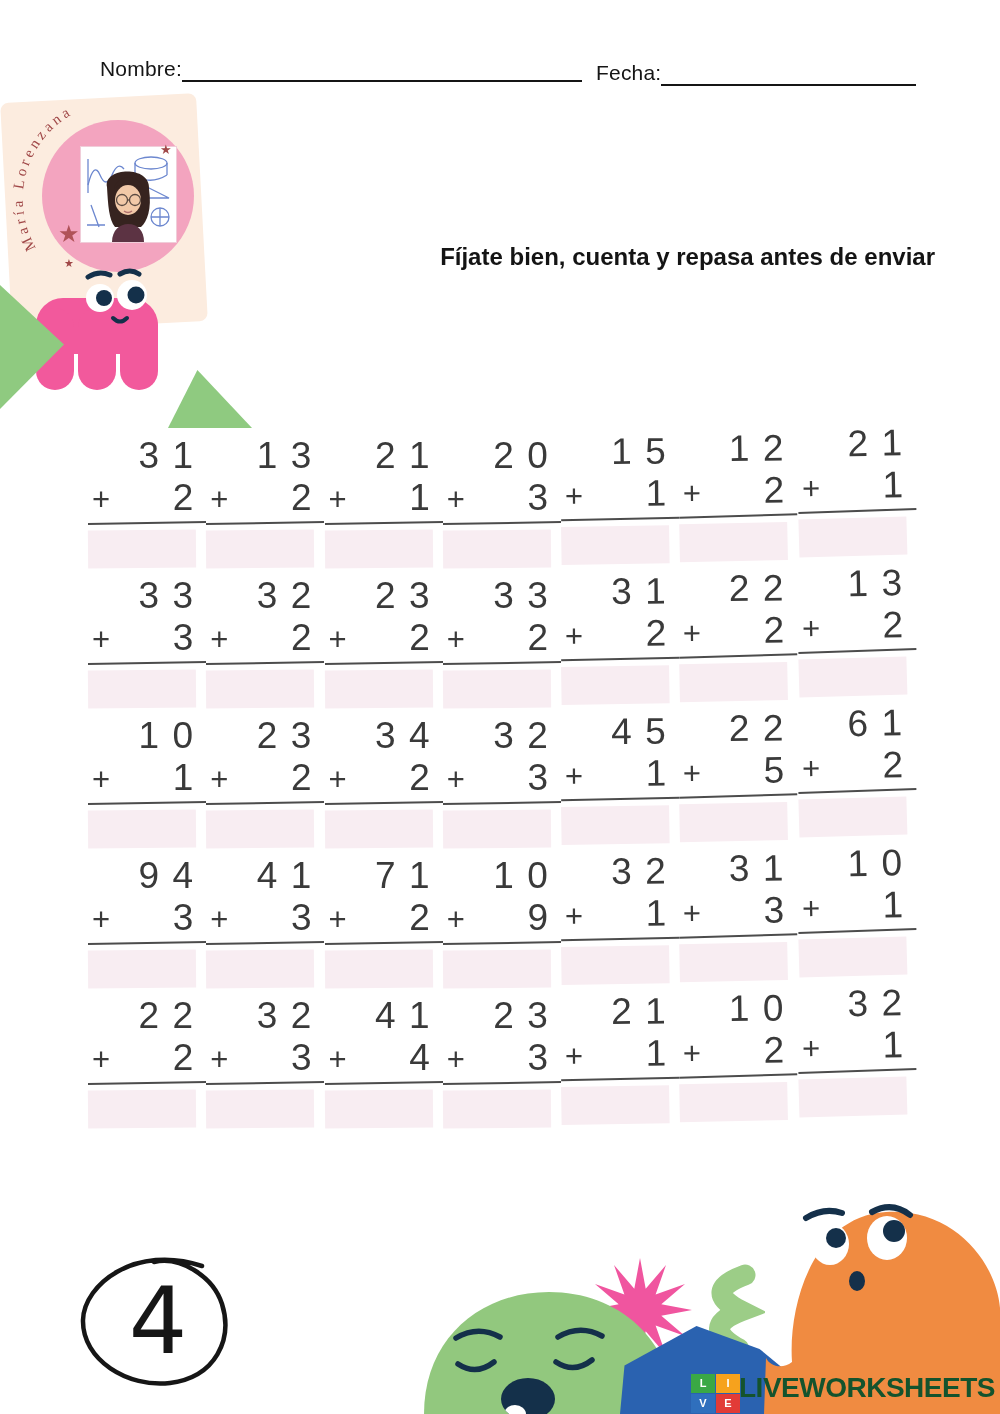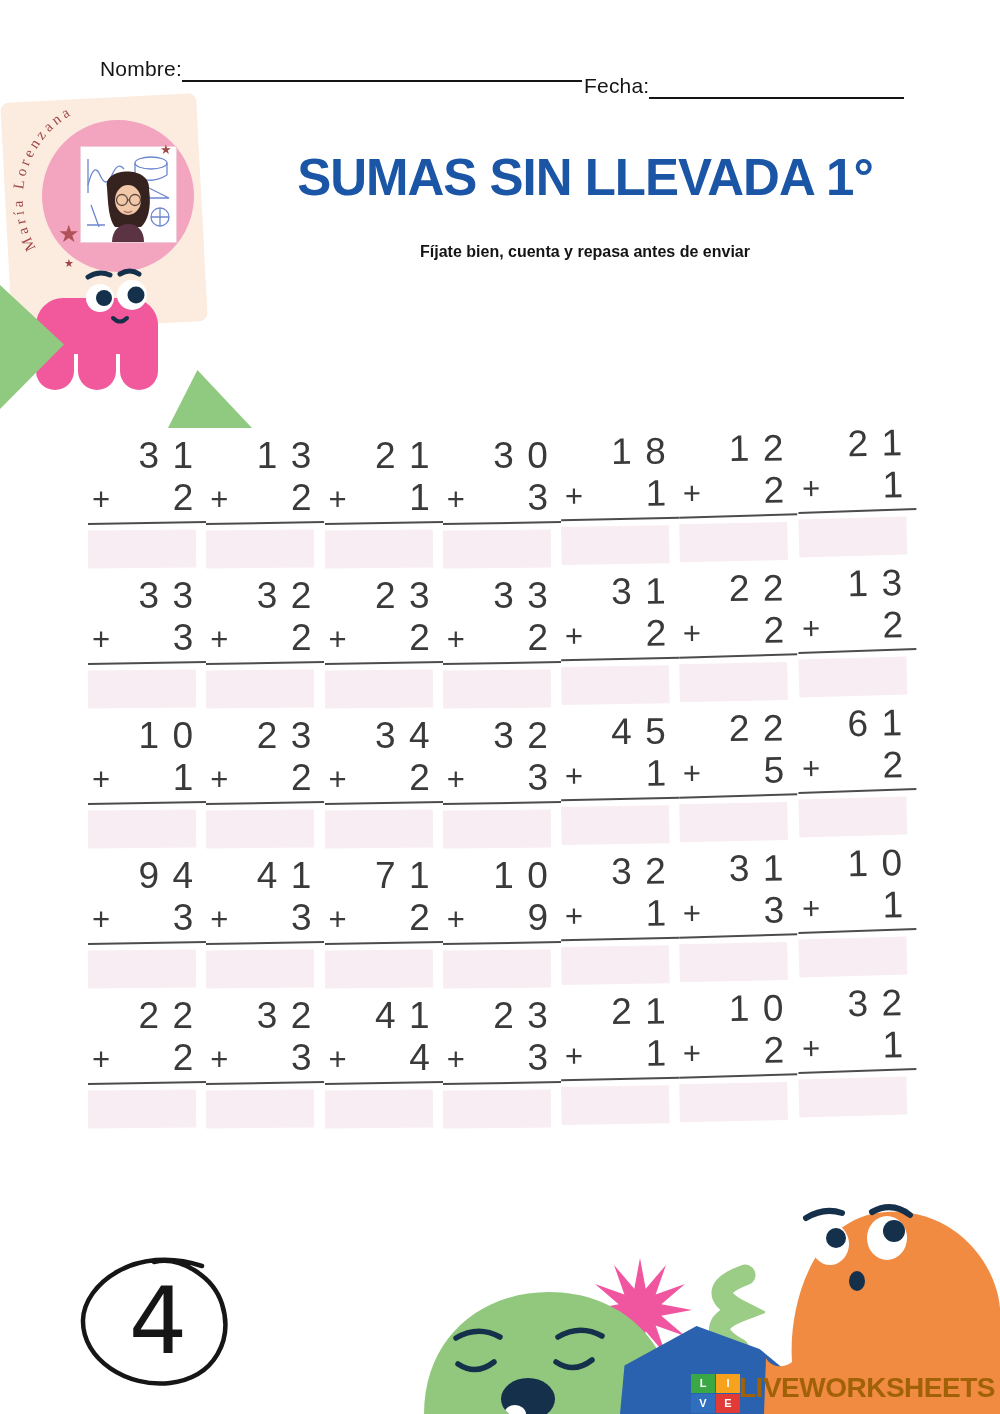--- a/index.html
+++ b/index.html
@@ -4,37 +4,37 @@
 <style>
   html,body{margin:0;padding:0;}
   body{background:#e8e8e8;font-family:"Liberation Sans",sans-serif;}
   .page{position:relative;width:1000px;height:1414px;margin:0 auto;background:#ffffff;overflow:hidden;}
 
   
   .write-row{position:absolute;display:flex;align-items:center;height:30px;}
   .write-row .lbl{font-size:21px;color:#151515;letter-spacing:.2px;padding-bottom:1px;}
   .write-row .line{flex:1;border-bottom:2px solid #151515;height:24px;}
   #name-row{left:100px;top:54px;width:482px;}
-  #date-row{left:584px;top:58px;width:320px;margin-top:13px;}
+  #date-row{left:596px;top:58px;width:320px;}
 
   
   .cream-rect{position:absolute;left:6px;top:98px;width:196px;height:228px;background:#fcecdf;border-radius:8px;transform:rotate(-3deg);}
   .brand-circle{position:absolute;left:42px;top:120px;width:152px;height:152px;border-radius:50%;background:#f3a4bf;}
   .curved-name{position:absolute;left:8px;top:86px;width:224px;height:224px;}
   .avatar-frame{position:absolute;left:80px;top:146px;width:95px;height:95px;background:#ffffff;border:1px solid #f0cdd9;}
   .deco-star{position:absolute;color:#a04848;line-height:1;}
   .blob-pink{position:absolute;left:28px;top:268px;width:135px;height:128px;}
   .green-tri{position:absolute;left:0;top:285px;width:64px;height:124px;background:#8fca80;clip-path:polygon(0 0,100% 48%,0 100%);}
   .green-tri-2{position:absolute;left:168px;top:370px;width:84px;height:58px;background:#8fca80;clip-path:polygon(35% 0,100% 100%,0 100%);}
 
   
   .ws-title{position:absolute;left:235px;top:148px;width:700px;text-align:center;
     font-size:51px;font-weight:800;letter-spacing:-1px;color:#1b55a5;}
-  .ws-subtitle{position:absolute;left:235px;top:240px;width:700px;text-align:center;
-    font-size:16px;font-weight:700;color:#141414;line-height:1.45;}
+  .ws-subtitle{position:absolute;left:235px;top:240px;width:700px;text-align:right;
+    font-size:24px;font-weight:700;color:#141414;line-height:1.45;}
 
   
   .problems-grid{position:absolute;left:88px;top:436px;width:828px;
     display:grid;grid-template-columns:repeat(7,1fr);row-gap:8px;column-gap:0;}
   .problem{color:#333;}
   .num{font-size:37px;text-align:right;color:#3a3a3a;}
   .num.top{line-height:40px;letter-spacing:.36em;padding-right:0;}
   .brow{display:flex;justify-content:space-between;align-items:flex-end;height:42px;}
   .brow .plus{font-size:31px;color:#3a3a3a;padding-left:4px;line-height:36px;}
   .brow .num{padding-right:13px;line-height:40px;}
@@ -51,21 +51,21 @@
   .squiggle{position:absolute;left:683px;top:1263px;width:82px;height:100px;}
   .blob-green{position:absolute;left:420px;top:1285px;width:258px;height:129px;}
   .house{position:absolute;left:620px;top:1326px;width:225px;height:88px;background:#2a62b0;
     clip-path:polygon(0 100%,2% 45%,34% 0,62% 26%,97% 100%);}
   .blob-orange{position:absolute;left:758px;top:1200px;width:242px;height:214px;}
 
   
   .lw-logo{position:absolute;left:691px;top:1374px;display:grid;grid-template-columns:24px 24px;grid-template-rows:19px 19px;gap:1px;}
   .lw-logo .sq{color:#fff;font-size:11px;font-weight:bold;text-align:center;line-height:19px;}
   .sq-l{background:#3aa845;} .sq-i{background:#f6a21d;} .sq-v{background:#2f6fbd;} .sq-e{background:#e23b37;}
-  .lw-text{position:absolute;left:739px;top:1372px;font-size:28px;font-weight:800;color:#a16207;letter-spacing:-.5px;white-space:nowrap;}
+  .lw-text{position:absolute;left:739px;top:1372px;font-size:28px;font-weight:800;color:#14532d;letter-spacing:-.5px;white-space:nowrap;}
 </style>
 </head>
 <body>
 
 <div class="page">
 
   <div class="write-row" id="name-row">
     <span class="lbl">Nombre:</span>
     <span class="line"></span>
   </div>
@@ -129,21 +129,20 @@
     <circle cx="72" cy="30" r="14" fill="#fff"></circle>
       <circle cx="76" cy="30" r="8" fill="#14304a"></circle>
     <circle cx="104" cy="27" r="15" fill="#fff"></circle>
       <circle cx="108" cy="27" r="8.5" fill="#14304a"></circle>
     <path d="M85,50 Q92,57 99,50" stroke="#14304a" stroke-width="4" stroke-linecap="round" fill="none"></path>
   </svg>
 
   <div class="green-tri"></div>
   <div class="green-tri-2"></div>
 
-  <div class="ws-title">SUMAS SIN LLEVADA 1°</div>
   <div class="ws-subtitle">Fíjate bien, cuenta y repasa antes de enviar</div>
 
   <div class="problems-grid">
       <div class="problem">
         <div class="num top">31</div>
         <div class="brow">
           <span class="plus">+</span>
           <span class="num">2</span>
         </div>
         <div class="rule"></div>
@@ -161,30 +160,30 @@
       <div class="problem">
         <div class="num top">21</div>
         <div class="brow">
           <span class="plus">+</span>
           <span class="num">1</span>
         </div>
         <div class="rule"></div>
         <div class="answer-box"></div>
       </div>
       <div class="problem">
-        <div class="num top">30</div>
-        <div class="brow">
-          <span class="plus">+</span>
-          <span class="num">3</span>
-        </div>
-        <div class="rule"></div>
-        <div class="answer-box"></div>
-      </div>
-      <div class="problem">
-        <div class="num top">18</div>
+        <div class="num top">20</div>
+        <div class="brow">
+          <span class="plus">+</span>
+          <span class="num">3</span>
+        </div>
+        <div class="rule"></div>
+        <div class="answer-box"></div>
+      </div>
+      <div class="problem">
+        <div class="num top">15</div>
         <div class="brow">
           <span class="plus">+</span>
           <span class="num">1</span>
         </div>
         <div class="rule"></div>
         <div class="answer-box"></div>
       </div>
       <div class="problem">
         <div class="num top">12</div>
         <div class="brow">

